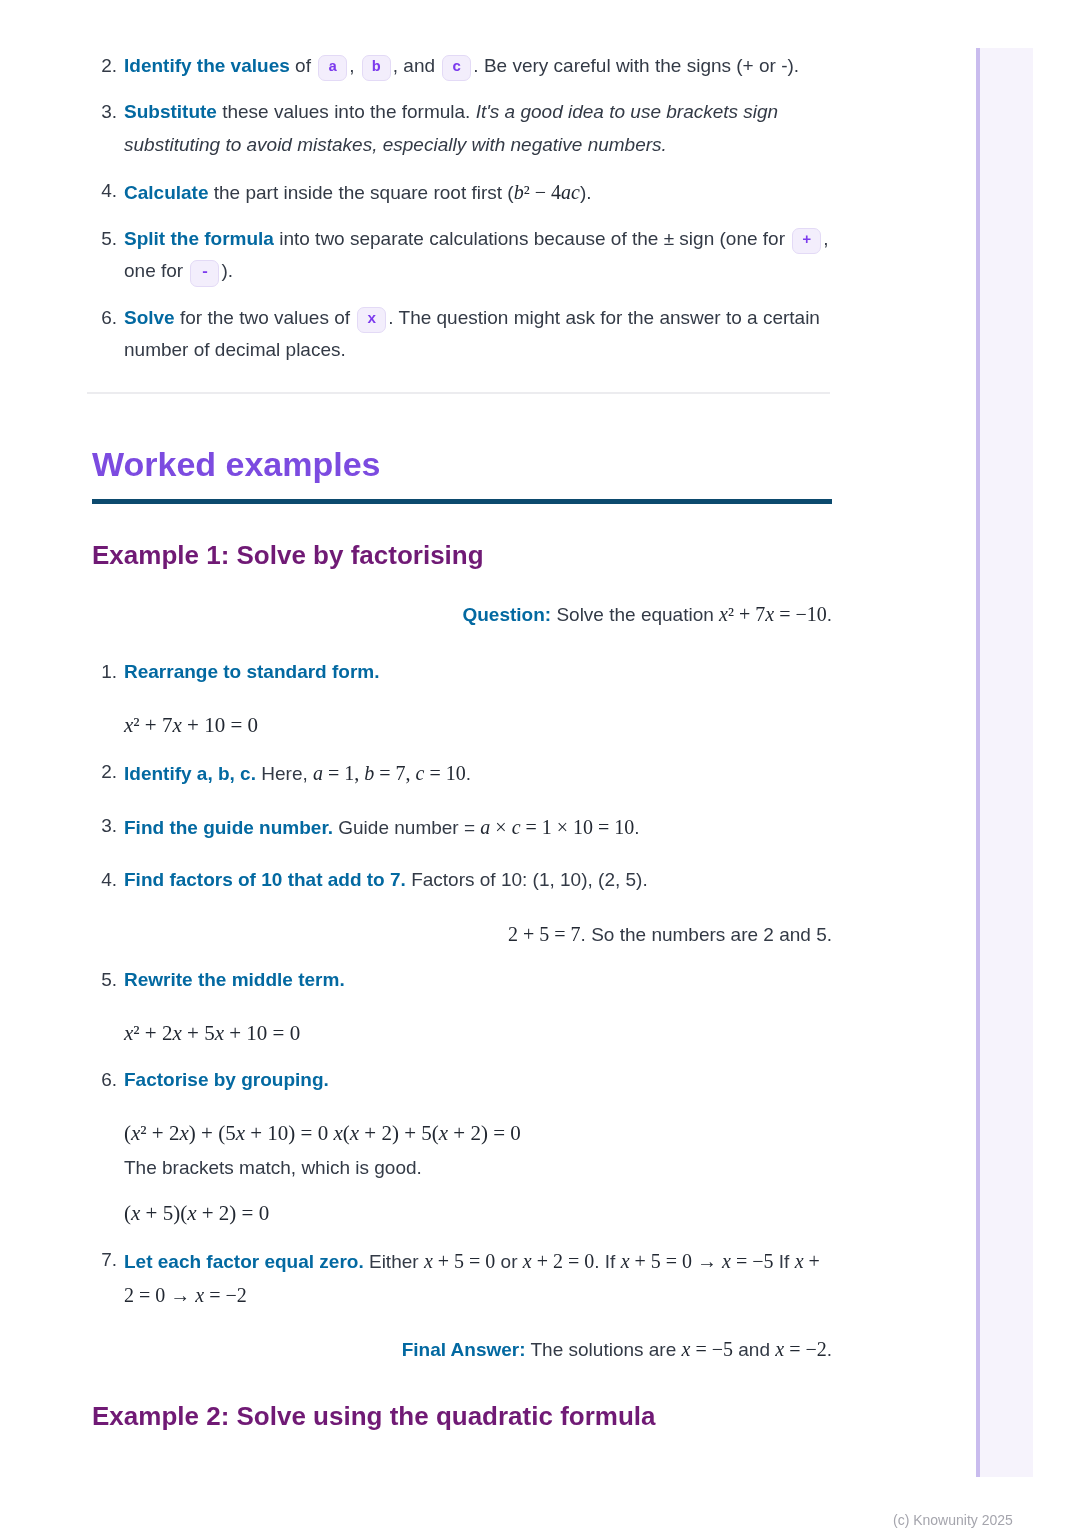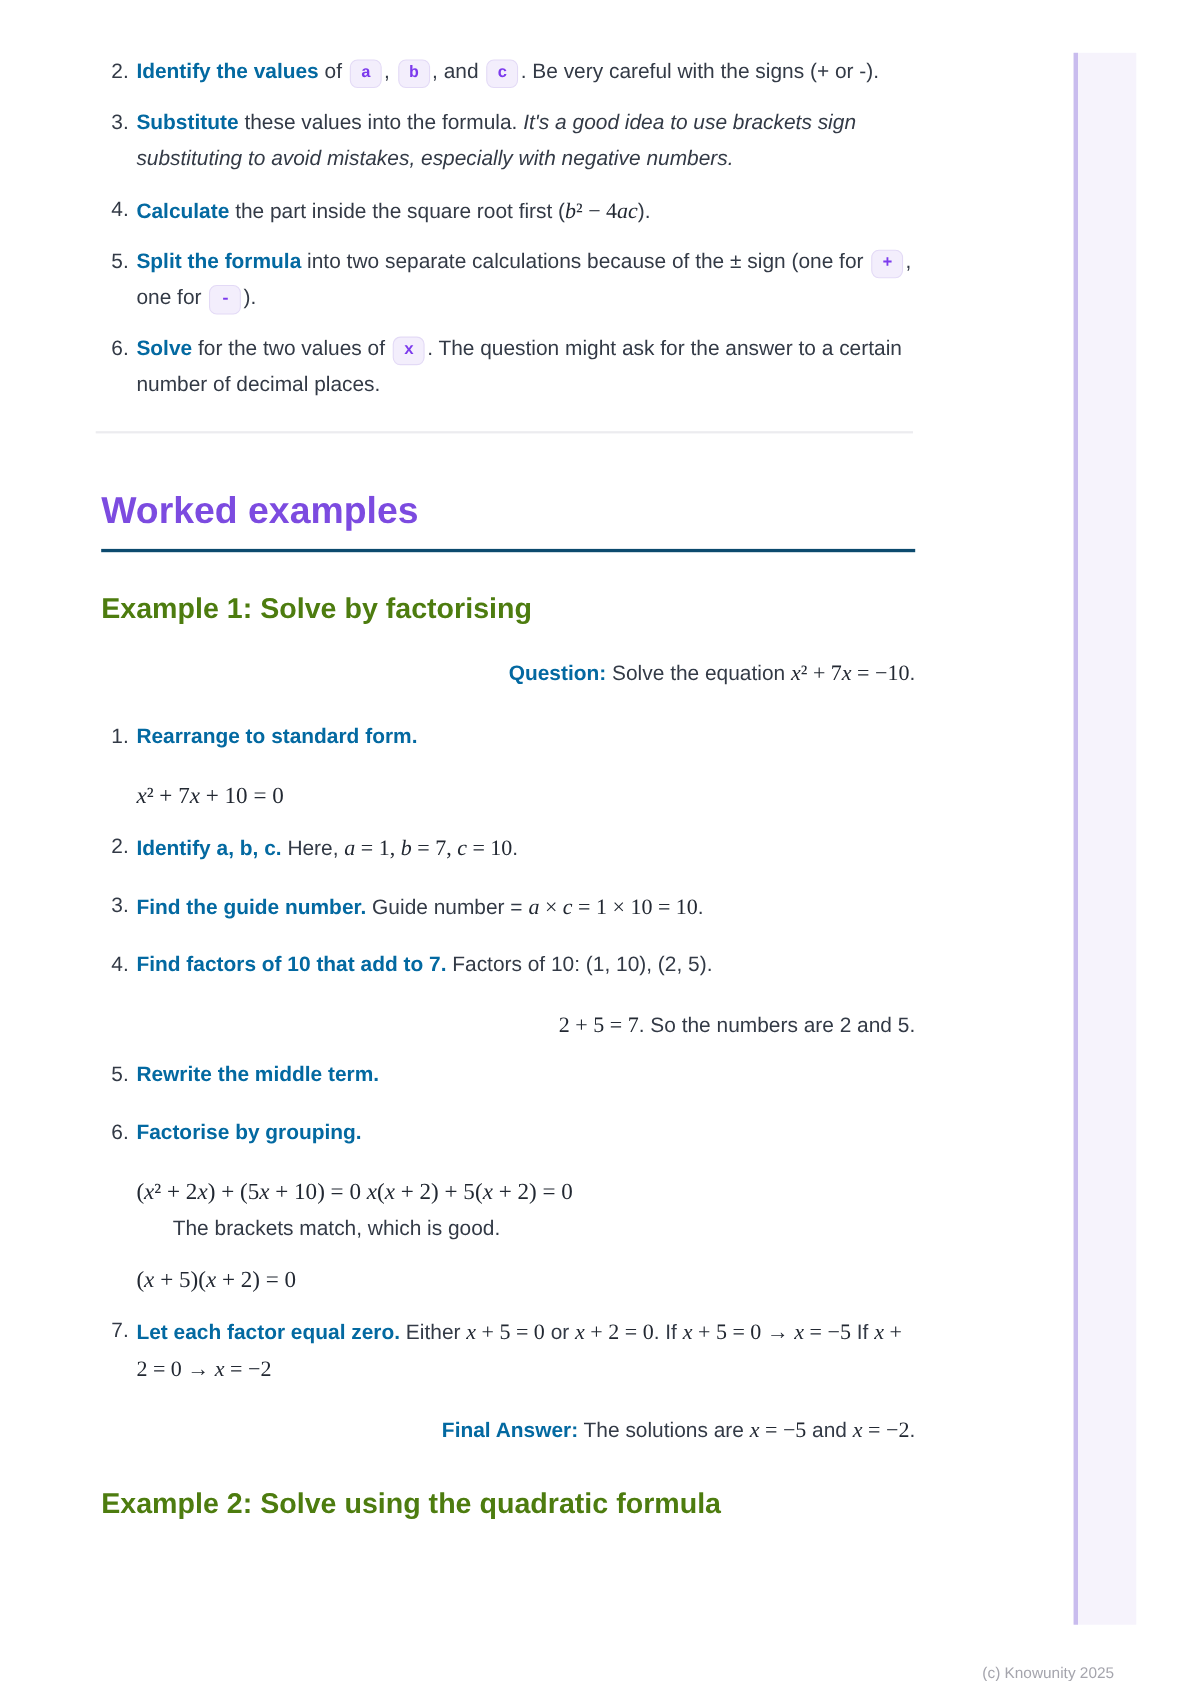--- a/index.html
+++ b/index.html
@@ -55,38 +55,37 @@
   .math-block {
     font-size: 21px;
     line-height: 1.7;
     padding-left: 32px;
     margin-bottom: 12px;
   }
   .math-block .note {
     font-family: "Liberation Sans", sans-serif;
     font-size: 19px; color: #333a46;
     line-height: 1.7;
-    margin-left: 33px;
   }
   .hr {
     border: 0; border-top: 2px solid #ececef;
     margin: 26px 0 0 -5px;
     width: 743px;
   }
   .h1 {
     font-size: 34px; font-weight: 700;
     color: #7c4be0;
     margin-top: 50px;
     padding-bottom: 14px;
-    border-bottom: 3px solid #0c4a6e;
+    border-bottom: 5px solid #0c4a6e;
     line-height: 1.2;
   }
   .h2 {
     font-size: 26px; font-weight: 700;
-    color: #4d7c0f;
+    color: #701a75;
     margin-top: 36px; margin-bottom: 26px;
     line-height: 1.2;
   }
   .h2-last { margin-top: 34px; margin-bottom: 11px; }
   
   .edge-strip {
     position: absolute;
     left: 976px; top: 48px;
     width: 57px; height: 1429px;
     background: #f6f3fc;
@@ -117,20 +116,23 @@
     <div class="p"><strong>Question:</strong><span> Solve the equation </span><span class="math"><i>x</i>² + 7<i>x</i> = −10</span><span>.</span></div>
     <div class="li li-l"><span class="num">1.</span><strong>Rearrange to standard form.</strong></div>
     <div class="math-block">
       <div><i>x</i>² + 7<i>x</i> + 10 = 0</div>
     </div>
     <div class="li li-l"><span class="num">2.</span><strong>Identify a, b, c.</strong><span> Here, </span><span class="math"><i>a</i> = 1, <i>b</i> = 7, <i>c</i> = 10</span><span>.</span></div>
     <div class="li li-l"><span class="num">3.</span><strong>Find the guide number.</strong><span> Guide number = </span><span class="math"><i>a</i> × <i>c</i> = 1 × 10 = 10</span><span>.</span></div>
     <div class="li li-l"><span class="num">4.</span><strong>Find factors of 10 that add to 7.</strong><span> Factors of 10: (1, 10), (2, 5).</span></div>
     <div class="pi"><span class="math">2 + 5 = 7</span><span>. So the numbers are 2 and 5.</span></div>
     <div class="li li-l"><span class="num">5.</span><strong>Rewrite the middle term.</strong></div>
+    <div class="math-block">
+      <div><i>x</i>² + 2<i>x</i> + 5<i>x</i> + 10 = 0</div>
+    </div>
     <div class="li li-l"><span class="num">6.</span><strong>Factorise by grouping.</strong></div>
     <div class="math-block">
       <div>(<i>x</i>² + 2<i>x</i>) + (5<i>x</i> + 10) = 0 <i>x</i>(<i>x</i> + 2) + 5(<i>x</i> + 2) = 0</div>
       <div class="note">The brackets match, which is good.</div>
     </div>
     <div class="math-block">
       <div>(<i>x</i> + 5)(<i>x</i> + 2) = 0</div>
     </div>
     <div class="li li-l"><span class="num">7.</span><strong>Let each factor equal zero.</strong><span> Either </span><span class="math"><i>x</i> + 5 = 0</span><span> or </span><span class="math"><i>x</i> + 2 = 0</span><span>. If </span><span class="math"><i>x</i> + 5 = 0 → <i>x</i> = −5</span><span> If </span><span class="math"><i>x</i> + 2 = 0 → <i>x</i> = −2</span></div>
     <div class="pi"><strong>Final Answer:</strong><span> The solutions are </span><span class="math"><i>x</i> = −5</span><span> and </span><span class="math"><i>x</i> = −2</span><span>.</span></div>

